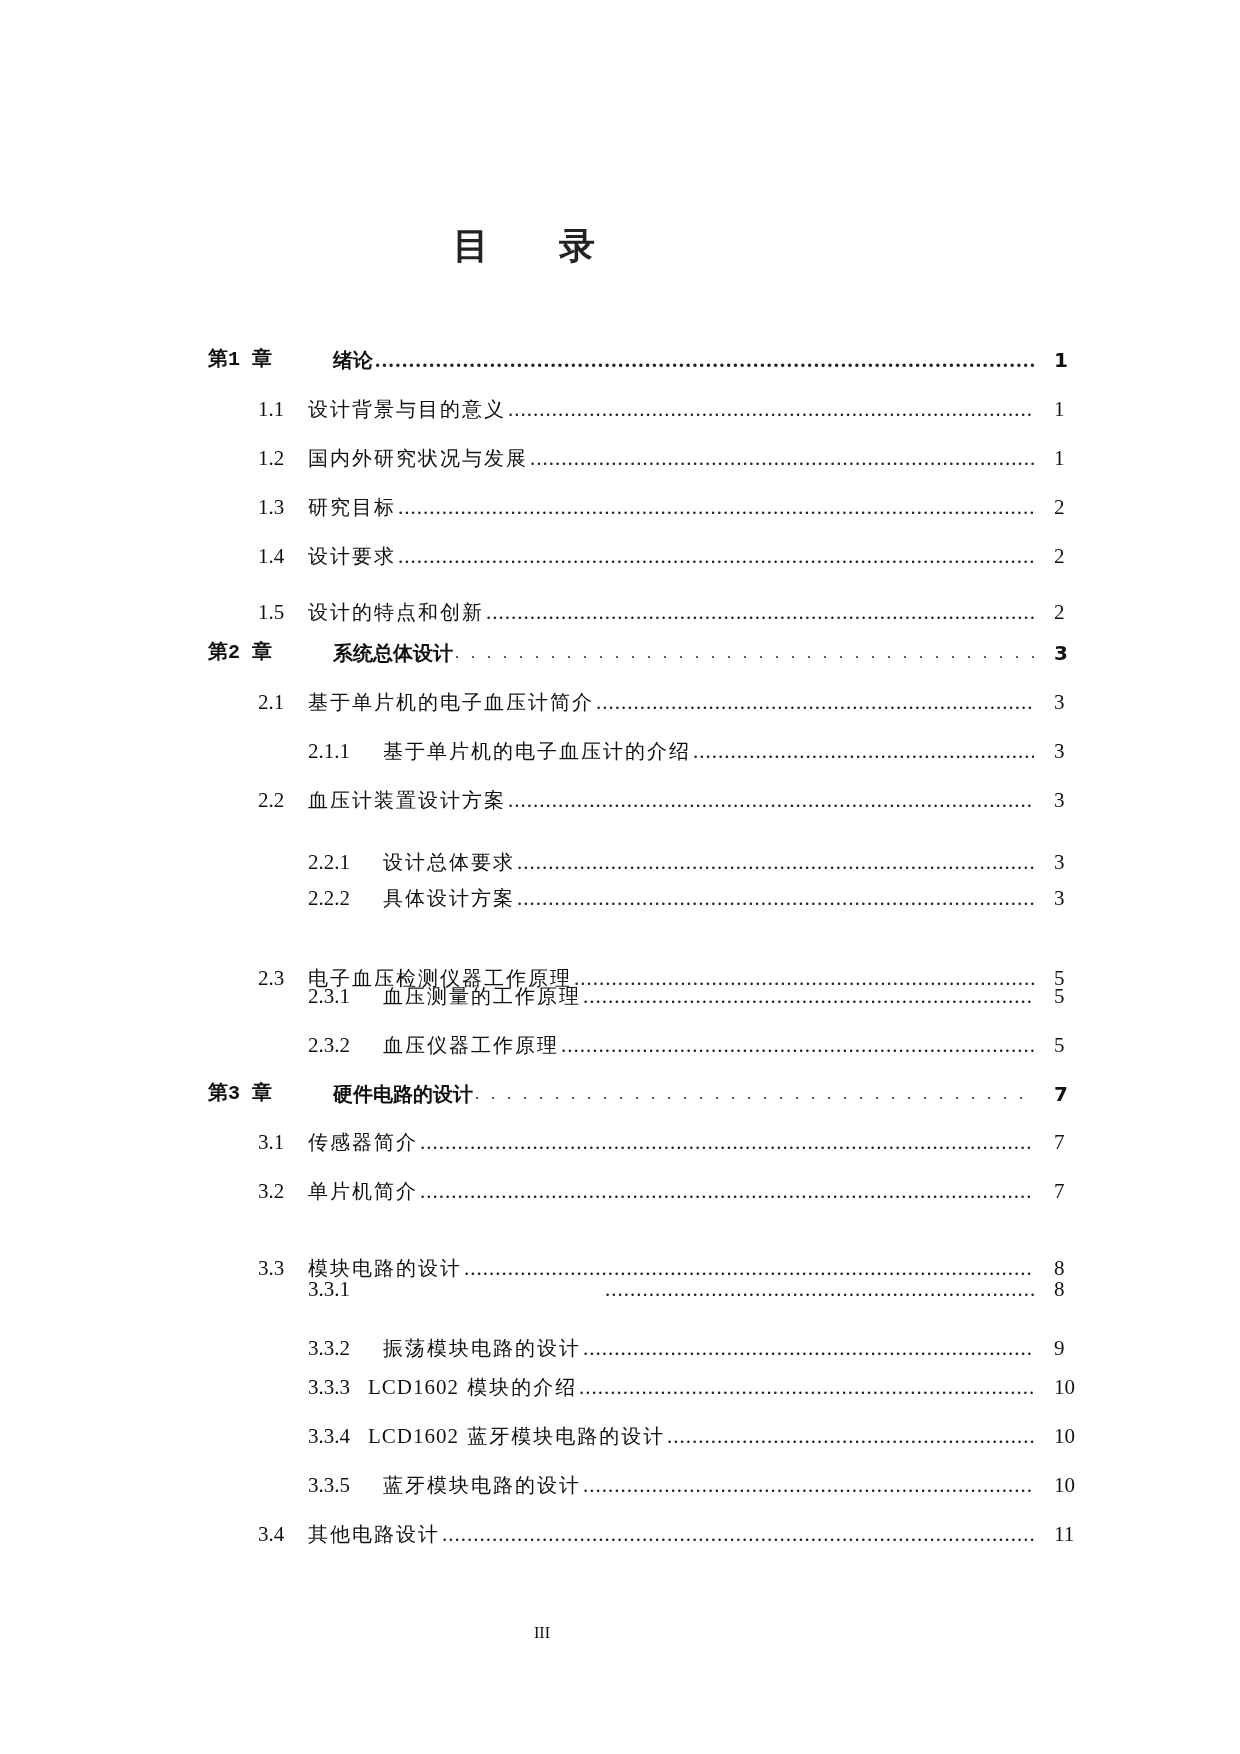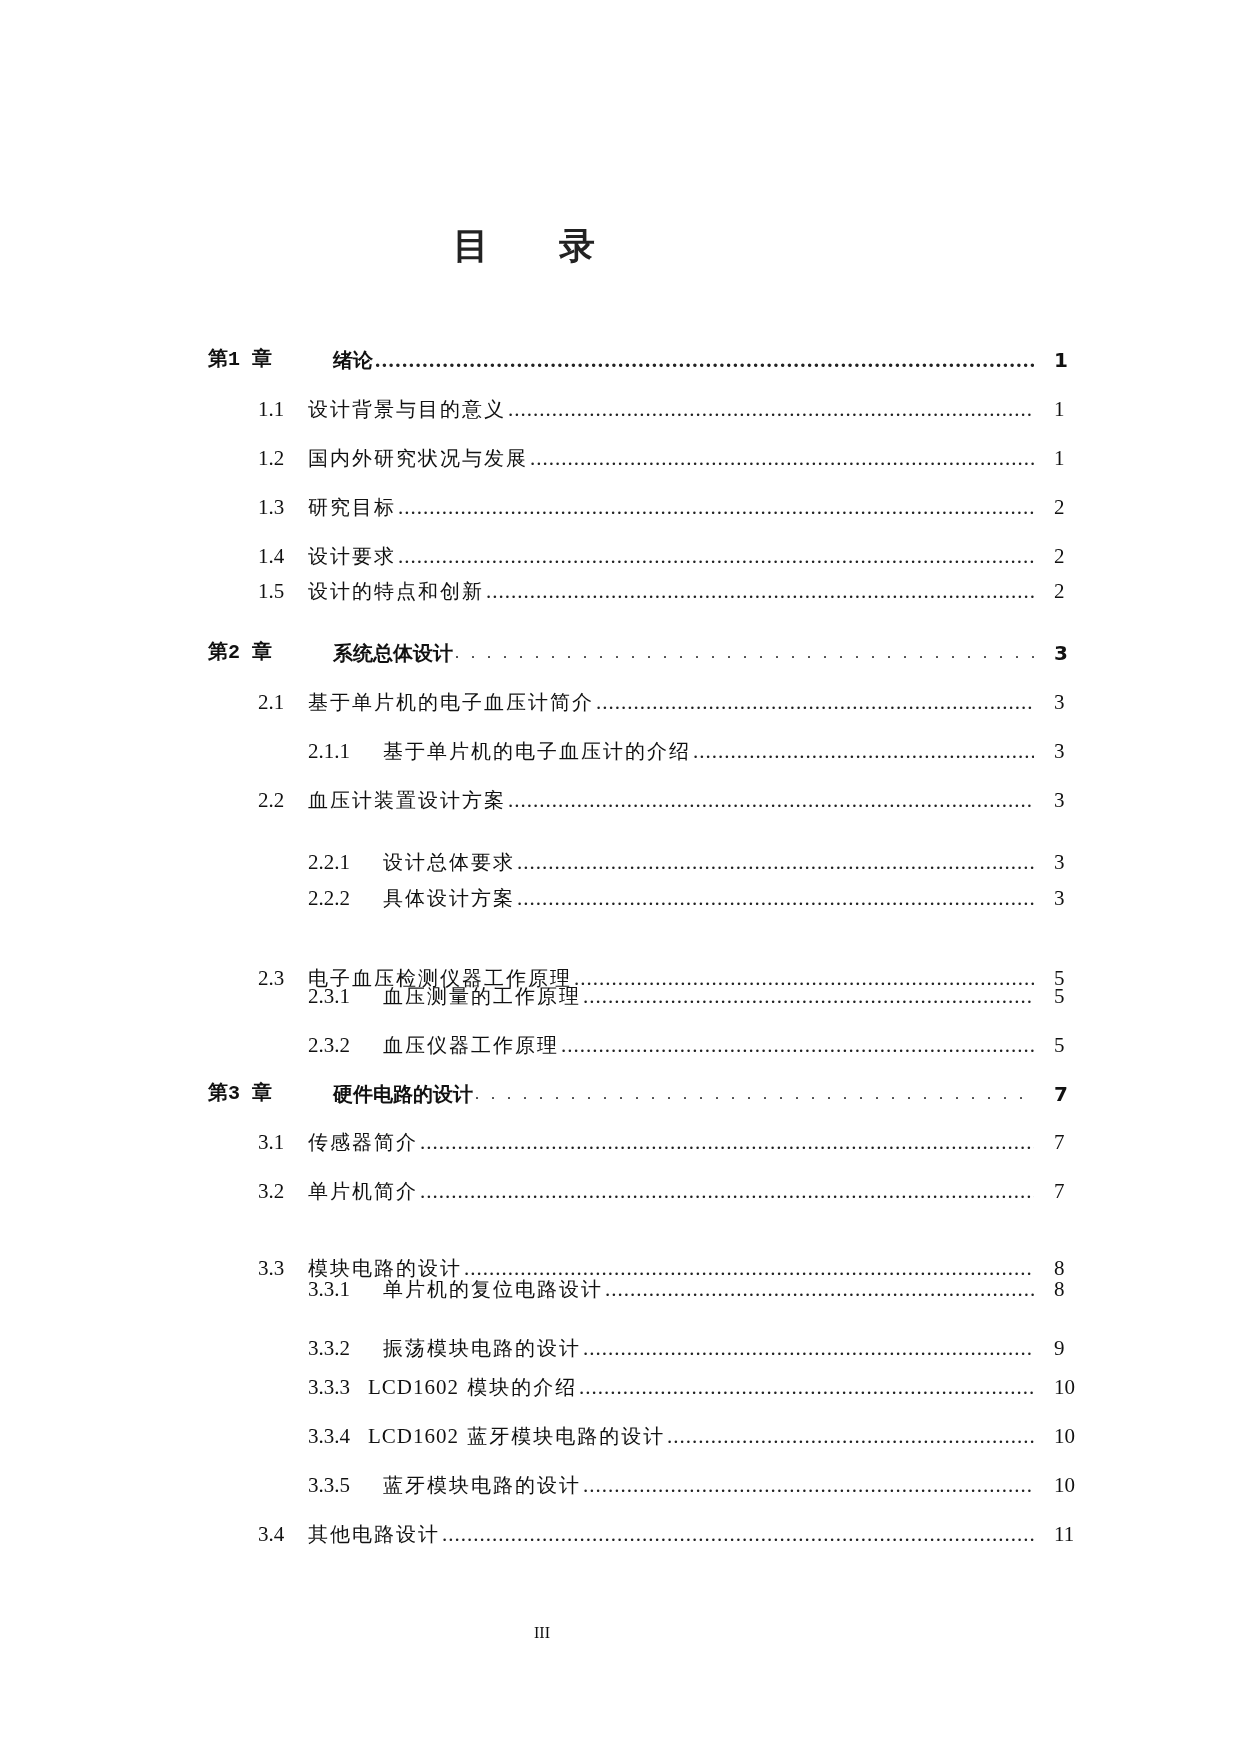--- a/index.html
+++ b/index.html
@@ -59,21 +59,21 @@
       <span class="text">研究目标</span>
       <span class="leader" style="left: 398px; right: auto; width: 636px;">........................................................................................................................................................................................................</span>
       <span class="page">2</span>
     </div>
     <div class="row lvl1" style="top: 195.6px;">
       <span class="num">1.4</span>
       <span class="text">设计要求</span>
       <span class="leader" style="left: 398px; right: auto; width: 636px;">........................................................................................................................................................................................................</span>
       <span class="page">2</span>
     </div>
-    <div class="row lvl1" style="top: 231px;">
+    <div class="row lvl1" style="top: 252px;">
       <span class="num">1.5</span>
       <span class="text">设计的特点和创新</span>
       <span class="leader" style="left: 486px; right: auto; width: 548px;">........................................................................................................................................................................................................</span>
       <span class="page">2</span>
     </div>
     <div class="row lvl0" style="top: 293.4px;">
       <span class="num">第2 章</span>
       <span class="text">系统总体设计</span>
       <span class="leader" style="left: 455px; right: auto; width: 579px; letter-spacing: 4px; font-size: 16px;">. . . . . . . . . . . . . . . . . . . . . . . . . . . . . . . . . . . . . . . . . . . . . . . . . . . . . . . . . . . . . . . . . . . . . . . . . . . . . . . . . . . . . . . . . . . . . . . . . . . . . . . . . . . . . . . . . . . . . . . . . . . . . . . . . . . . . . . . . . . . . . . . . . . . . . . . . . . . . . . . . . . . . . . . . . . . . . . . . . . . . . . . . . . . . . . . . . . . . . . . </span>
       <span class="page">3</span>
@@ -145,21 +145,20 @@
       <span class="page">7</span>
     </div>
     <div class="row lvl1" style="top: 880.2px; margin-top: 28px;">
       <span class="num">3.3</span>
       <span class="text">模块电路的设计</span>
       <span class="leader" style="left: 464px; right: auto; width: 570px;">........................................................................................................................................................................................................</span>
       <span class="page">8</span>
     </div>
     <div class="row lvl2" style="top: 929.1px;">
       <span class="num">3.3.1</span>
-      <span class="text">单片机的复位电路设计</span>
       <span class="leader" style="left: 605px; right: auto; width: 429px;">........................................................................................................................................................................................................</span>
       <span class="page">8</span>
     </div>
     <div class="row lvl2" style="top: 988px;">
       <span class="num">3.3.2</span>
       <span class="text">振荡模块电路的设计</span>
       <span class="leader" style="left: 583px; right: auto; width: 451px;">........................................................................................................................................................................................................</span>
       <span class="page">9</span>
     </div>
     <div class="row lvl2 tight" style="top: 1026.9px;">

